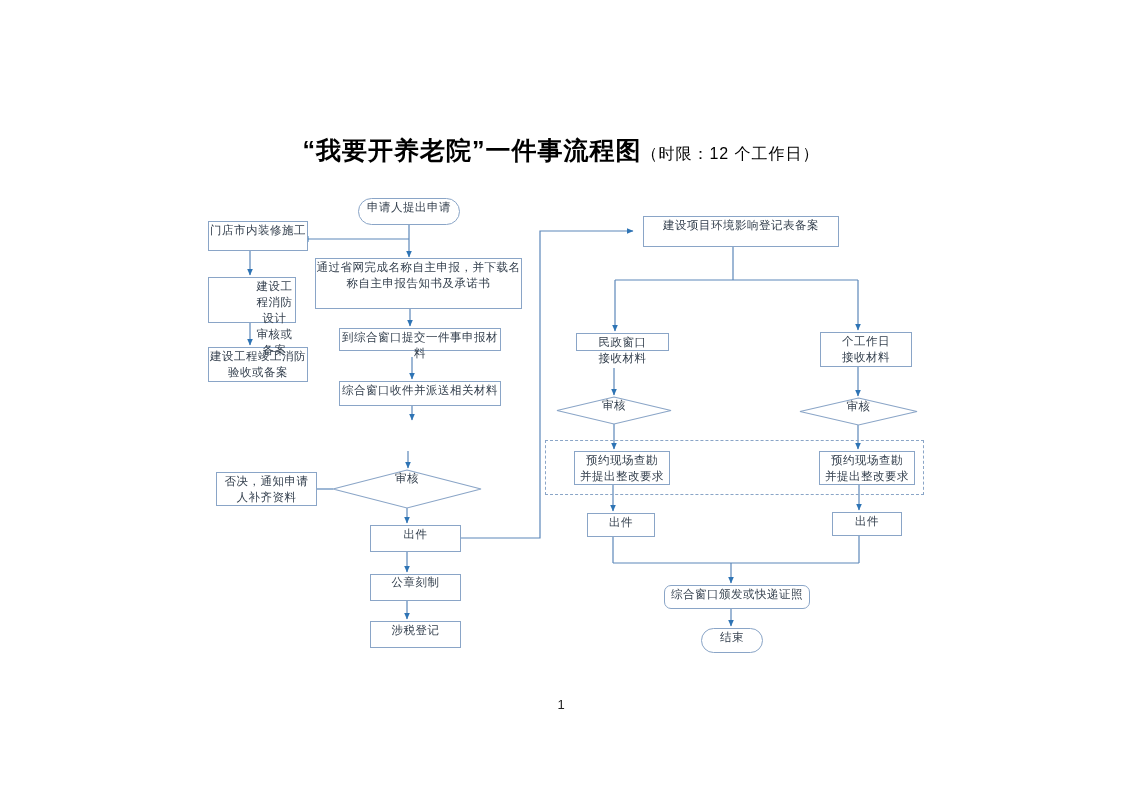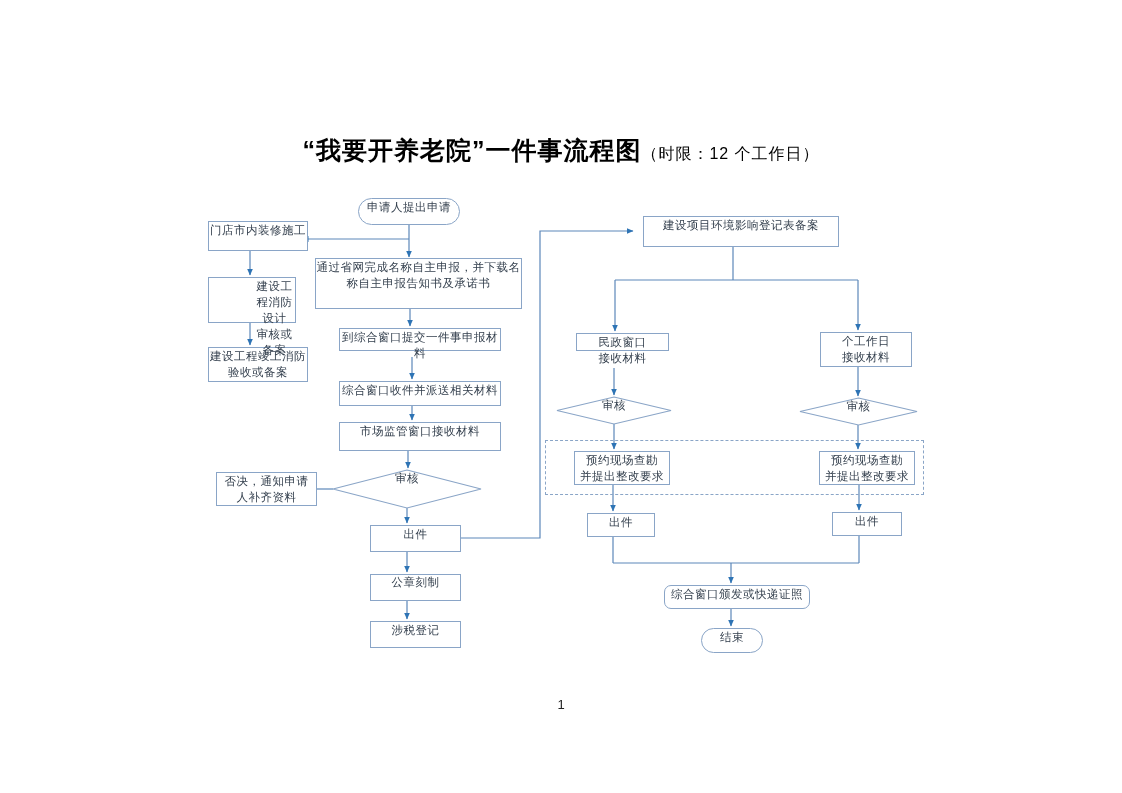--- a/index.html
+++ b/index.html
@@ -156,23 +156,20 @@
 
     <div class="node rect" style="left:331px;top:328px;width:162px;height:23px;">
       <span>到综合窗口提交一件事申报材
 料</span>
     </div>
 
     <div class="node rect" style="left:331px;top:381px;width:162px;height:25px;">
       <span>综合窗口收件并派送相关材料</span>
     </div>
 
-    <div class="node rect" style="left:331px;top:422px;width:162px;height:29px;">
-      <span>市场监管窗口接收材料</span>
-    </div>
 
     <div class="node diamond" style="left:333px;top:470px;width:148px;height:38px;">
       <svg viewBox="0 0 100 100" preserveAspectRatio="none">
           <polygon points="50,0 100,50 50,100 0,50"></polygon>
         </svg>
       <span>审核</span>
     </div>
 
     <div class="node rect" style="left:208px;top:472px;width:101px;height:34px;">
       <span>否决，通知申请

